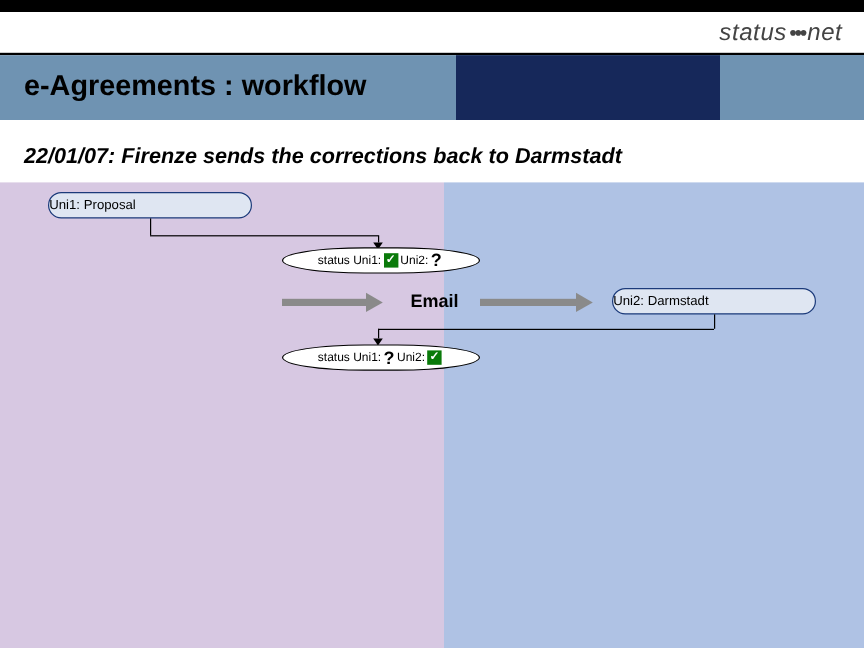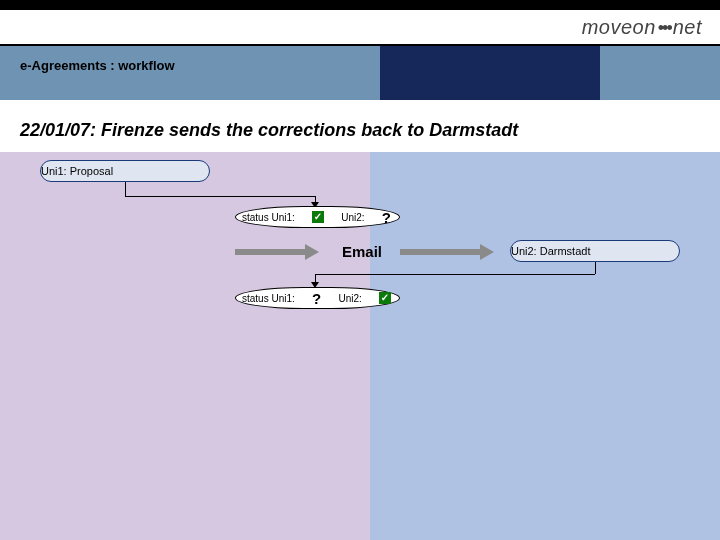--- a/index.html
+++ b/index.html
@@ -74,21 +74,21 @@
     top: 46px;
     left: 600px;
     width: 120px;
     height: 54px;
     background: #6f93b2;
   }
   .title-text {
     position: absolute;
     top: 58px;
     left: 20px;
-    font-size: 13px;
+    font-size: 24px;
     font-weight: bold;
     color: #000;
   }
   .shade-left {
     position: absolute;
     top: 152px;
     left: 0;
     width: 370px;
     height: 388px;
     background: #d7c8e2;
@@ -125,21 +125,21 @@
   }
   
   .status-pill {
     position: absolute;
     border: 1.5px solid #000;
     background: #fff;
     border-radius: 50% / 60%;
     font-size: 10px;
     display: flex;
     align-items: center;
-    justify-content: space-between;
+    justify-content: center;
     box-sizing: border-box;
     padding: 0 6px;
     white-space: nowrap;
   }
   .status-pill .check {
     display: inline-block;
     width: 12px;
     height: 12px;
     background: #0a7a0a;
     color: #fff;
@@ -201,21 +201,21 @@
   }
 </style>
 </head>
 <body>
 
 <div class="slide">
 
   <div class="top-strip"></div>
 
   <div class="logo">
-    <span>moveon</span><span class="dots">•••</span><span>net</span>
+    <span>status</span><span class="dots">•••</span><span>net</span>
   </div>
   <div class="logo-underline"></div>
 
   <div class="title-band"></div>
   <div class="title-overlay"></div>
   <div class="title-overlay2"></div>
   <div class="title-text">e-Agreements : workflow</div>
 
   <div class="shade-left"></div>
   <div class="shade-right"></div>

